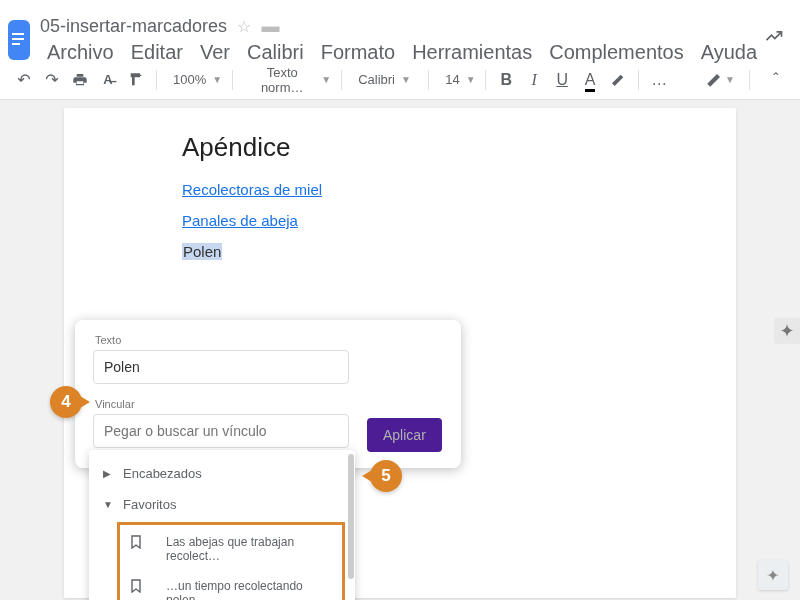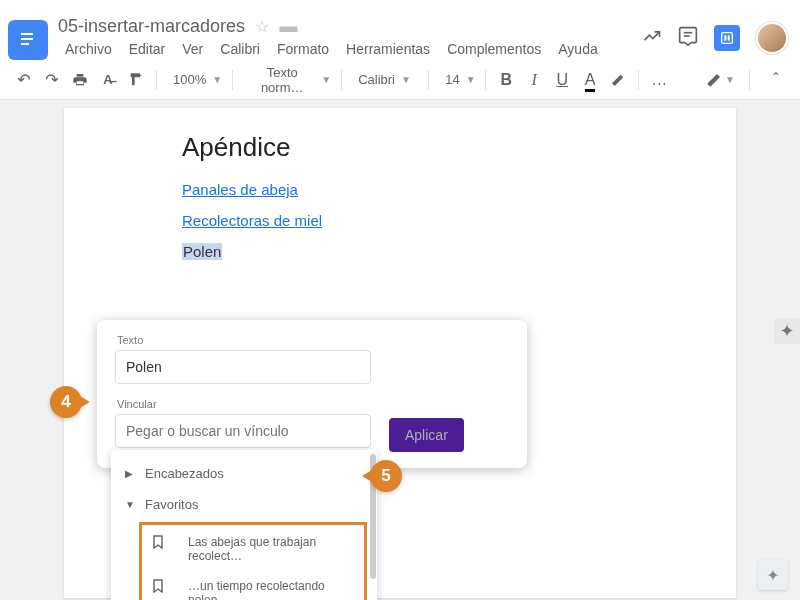--- a/index.html
+++ b/index.html
@@ -7,21 +7,21 @@
   
   
   .header { display: flex; align-items: flex-start; padding: 16px 12px 0 8px; height: 60px; }
   .docs-logo { width: 40px; height: 40px; background: #4285f4; border-radius: 6px; display: flex; align-items: center; justify-content: center; margin-right: 10px; margin-top: 4px; }
   .docs-logo svg { fill: white; }
   .title-area { flex: 1; }
   .doc-title-row { display: flex; align-items: center; gap: 10px; margin-bottom: 2px; }
   .doc-title { font-size: 18px; color: #5f6368; }
   .star-icon, .folder-icon { color: #bdbdbd; font-size: 16px; }
   .folder-icon { font-size: 18px; }
-  .menubar { display: flex; gap: 3px; font-size: 14px; color: #5f6368; }
+  .menubar { display: flex; gap: 3px; font-size: 20px; color: #5f6368; }
   .menubar span { padding: 2px 7px; cursor: pointer; border-radius: 3px; }
   .header-right { display: flex; align-items: center; gap: 16px; margin-top: 6px; }
   .header-right .icon { color: #5f6368; font-size: 20px; }
   .blue-badge { background: #4285f4; color: #fff; width: 26px; height: 26px; border-radius: 4px; display: flex; align-items: center; justify-content: center; font-size: 12px; font-weight: bold; }
   .avatar { width: 32px; height: 32px; border-radius: 50%; background: linear-gradient(135deg,#e8c4a0,#a67c52); border:2px solid #fff; box-shadow:0 0 0 1px #ddd; }
   
   
   .toolbar { display: flex; align-items: center; padding: 6px 12px; border-bottom: 1px solid #e0e0e0; gap: 4px; height: 40px; }
   .tool-btn { min-width: 24px; height: 24px; display: flex; align-items: center; justify-content: center; color: #5f6368; font-size: 16px; cursor: pointer; border-radius: 3px; }
   .tool-sep { width: 1px; height: 20px; background: #e0e0e0; margin: 0 4px; }
@@ -32,21 +32,21 @@
   
   
   .doc-area { background: #f1f1f1; height: 500px; padding-top: 8px; position: relative; }
   .page { background: #fff; width: 672px; margin: 0 auto; min-height: 490px; padding: 24px 98px 24px 42px; box-shadow: 0 1px 3px rgba(0,0,0,0.12); position: relative; }
   .h1 { font-size: 26px; color: #222; margin: 0 0 18px 76px; font-weight: 400; }
   .link-line { font-size: 15px; color: #1a73e8; text-decoration: underline; margin: 0 0 14px 76px; }
   .polen-row { margin: 0 0 0 76px; }
   .polen-text { font-size: 15px; color: #333; background: #c7d7ef; padding: 0 1px; }
   
   
-  .link-popup { position: absolute; left: 97px; top: 220px; width: 430px; background: #fff; border-radius: 8px; box-shadow: 0 2px 12px rgba(0,0,0,0.25); padding: 14px 0 0 0; }
+  .link-popup { position: absolute; left: 75px; top: 220px; width: 386px; background: #fff; border-radius: 8px; box-shadow: 0 2px 12px rgba(0,0,0,0.25); padding: 14px 0 0 0; }
   .popup-inner { padding: 0 18px 16px 18px; }
   .field-label { font-size: 11px; color: #777; margin-bottom: 4px; margin-left: 2px; }
   .text-input { width: 256px; height: 34px; border: 1px solid #dadce0; border-radius: 4px; padding: 0 10px; font-size: 14px; color: #333; margin-bottom: 14px; }
   .link-row { display: flex; align-items: flex-end; gap: 18px; }
   .apply-btn { height: 34px; padding: 0 16px; background: #4c1d95; color: #b0b0b0; border: none; border-radius: 4px; font-size: 14px; margin-bottom: 0; }
   
   .suggest { position: absolute; left: 14px; top: 130px; width: 266px; background: #fff; border-radius: 4px; box-shadow: 0 2px 10px rgba(0,0,0,0.2); padding: 8px 0 12px 0; }
   .sug-row { display: flex; align-items: center; padding: 8px 14px; font-size: 13px; color: #5f6368; cursor: pointer; }
   .sug-row .tri { width: 12px; font-size: 10px; color: #666; margin-right: 8px; }
   .bookmark-box { border: 3px solid #d98733; margin: 2px 10px 0 28px; padding: 2px 0; }
@@ -172,22 +172,22 @@
         <span style="font-size:10px;margin-left:2px;color:#999;">▼</span>
       </div>
     <div class="tool-sep"></div>
     <div class="tool-btn">ˆ</div>
   </div>
 </div>
 
 <div class="doc-area">
   <div class="page">
     <div class="h1">Apéndice</div>
+    <div class="link-line">Recolectoras de miel</div>
     <div class="link-line">Panales de abeja</div>
-    <div class="link-line">Recolectoras de miel</div>
     <div class="polen-row"><span class="polen-text">Polen</span></div>
   </div>
 
   <div class="link-popup">
     <div class="popup-inner">
       <div class="field-label">Texto</div>
       <input class="text-input" value="Polen" style="">
       <div class="field-label">Vincular</div>
       <div class="link-row">
         <input class="text-input" style="margin-bottom: 4px;" placeholder="Pegar o buscar un vínculo">

